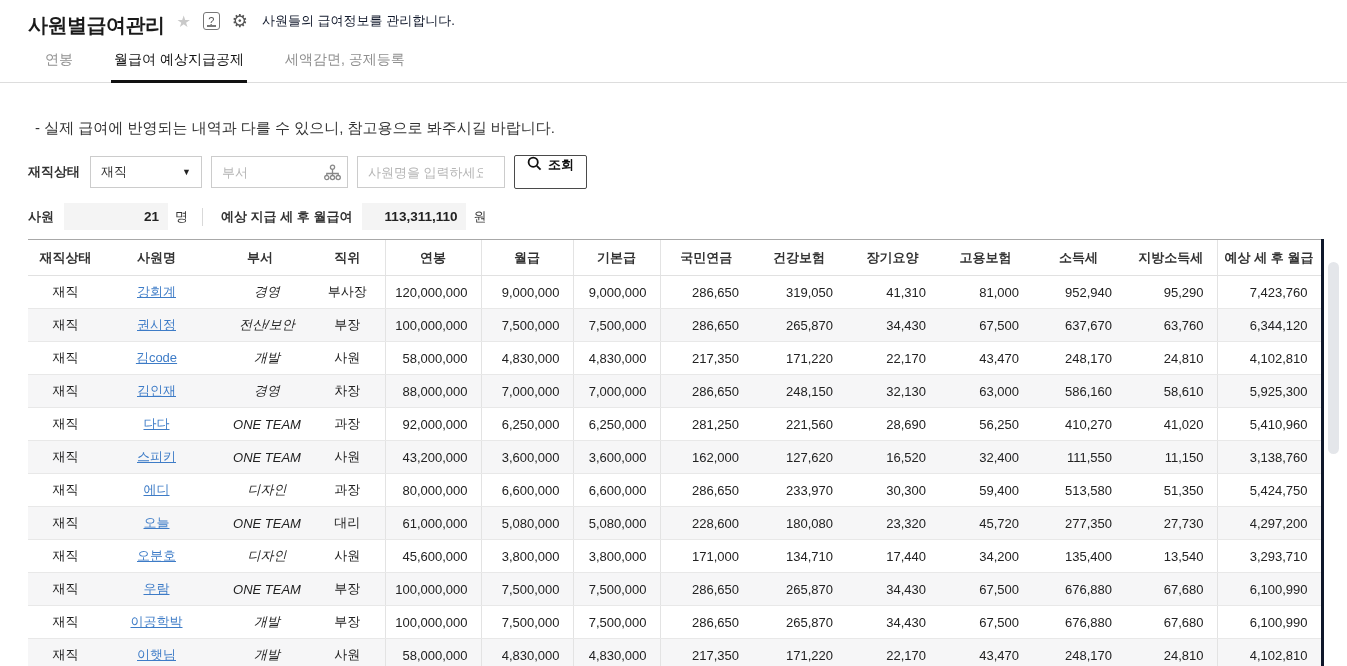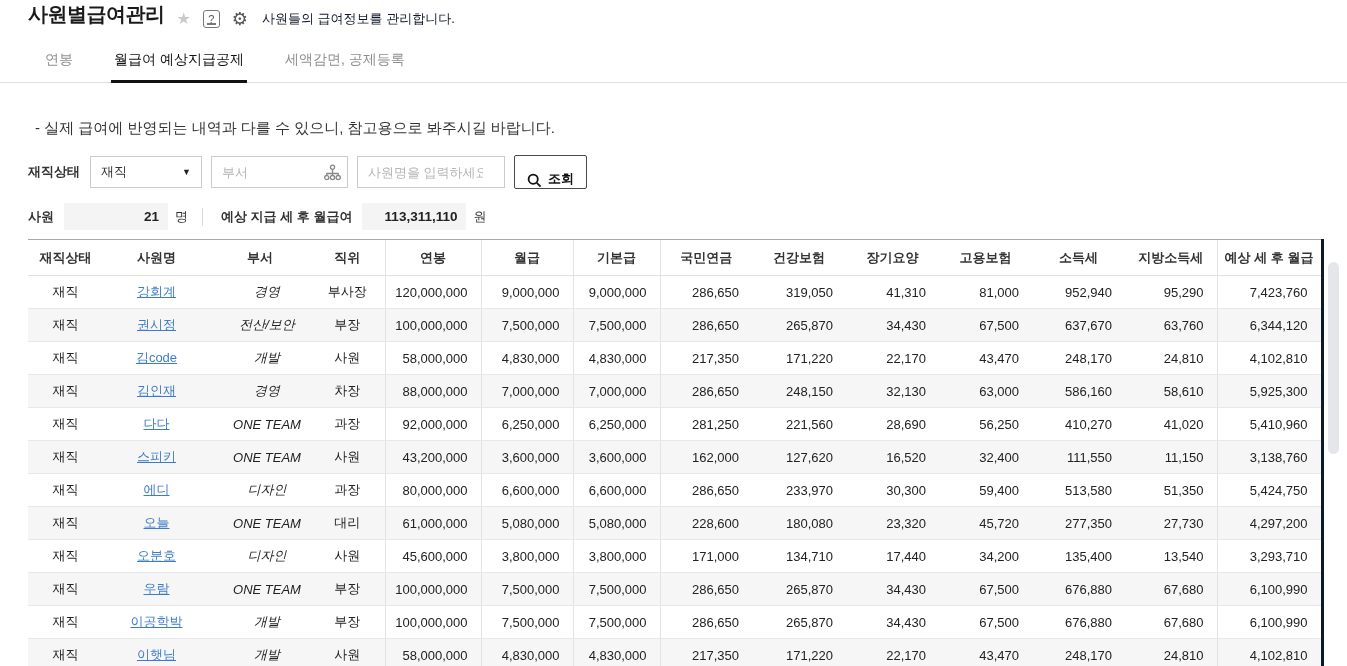--- a/index.html
+++ b/index.html
@@ -2,21 +2,21 @@
 <html><head>
 <meta charset="utf-8">
 <style>
   * { box-sizing: border-box; margin: 0; padding: 0; }
   html,body { width:1347px; height:666px; }
   body {
     font-family: "Liberation Sans", sans-serif;
     background:#fff; color:#222; overflow:hidden; position:relative;
   }
   
-  .hdr { display:flex; align-items:flex-end; padding-top:12px; margin-left:28px; height:28px; }
+  .hdr { display:flex; align-items:flex-start; padding-top:12px; margin-left:28px; height:28px; }
   .title { font-size:20px; font-weight:700; color:#1a1a1a; letter-spacing:-0.5px; }
   .star { color:#c9c9c9; font-size:16px; margin-left:12px; cursor:pointer; }
   .help { width:17px; height:18px; border:1px solid #777; border-radius:3px; margin-left:12px;
           font-size:11px; color:#555; display:flex; align-items:center; justify-content:center;
           position:relative; cursor:pointer; }
   .help::after { content:""; position:absolute; bottom:2px; left:3px; right:3px; height:2px; background:#777; }
   .gear { font-size:18px; color:#555; margin-left:12px; line-height:1; cursor:pointer; }
   .desc { font-size:13px; color:#0f172a; margin-left:14px; }
   
   .tabbar { border-bottom:1px solid #ddd; margin-top:23px; padding-left:42px; }
@@ -33,21 +33,21 @@
   .selval { font-size:13px; color:#333; }
   .arrow { font-size:9px; color:#222; }
   .inwrap { position:relative; margin-left:9px; }
   .inwrap input { height:32px; border:1px solid #ccc; padding:0 28px 0 10px; font-size:13px;
                   font-family:"Liberation Sans",sans-serif; color:#333; outline:none; }
   .inwrap input::placeholder { color:#b5b5b5; }
   .in-dept input { width:137px; }
   .in-name input { width:148px; padding-right:21px; }
   .orgicon { position:absolute; right:7px; top:8px; }
   .search-btn { height:34px; margin-left:9px; border:1px solid #4a4a4a; border-radius:2px;
-                background:#fff; display:flex; align-items:flex-end; padding:0 12px; gap:6px;
+                background:#fff; display:flex; align-items:flex-start; padding:0 12px; gap:6px;
                 font-size:13px; font-weight:700; color:#111; cursor:pointer;
                 font-family:"Liberation Sans",sans-serif; }
   
   .summary { display:flex; align-items:center; margin:14px 0 0 28px; font-size:13px; }
   .slabel { font-weight:700; color:#333; }
   .sbox { width:104px; height:27px; background:#f4f4f4; text-align:right; padding-right:9px;
           line-height:27px; font-size:13.5px; font-weight:600; color:#222; margin-left:10px; }
   .sunit { margin-left:7px; color:#333; }
   .sdiv { width:1px; height:18px; background:#d9d9d9; margin:0 16px 0 14px; }
   .slabel2 { font-weight:700; color:#333; margin-left:2px; }

